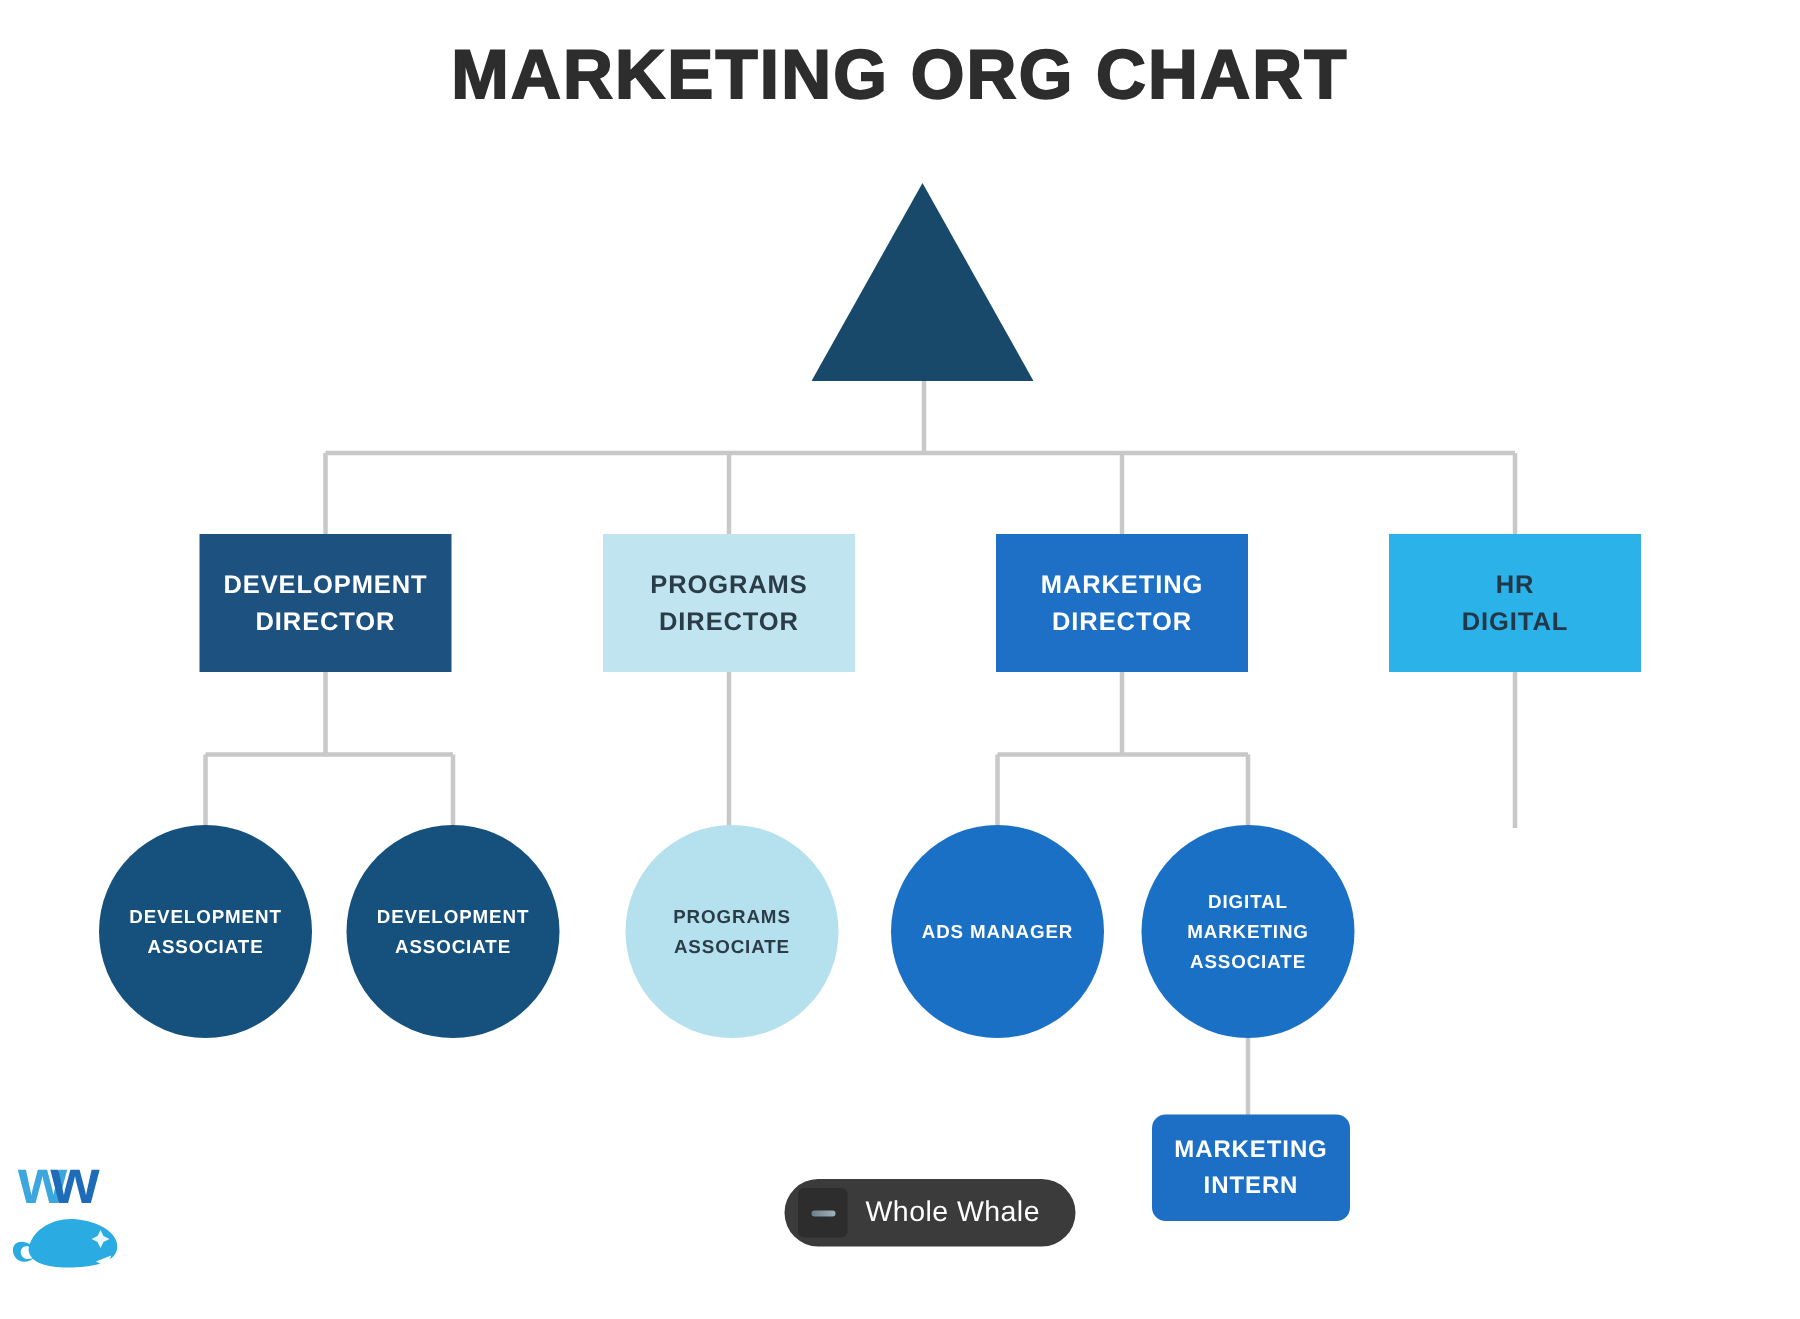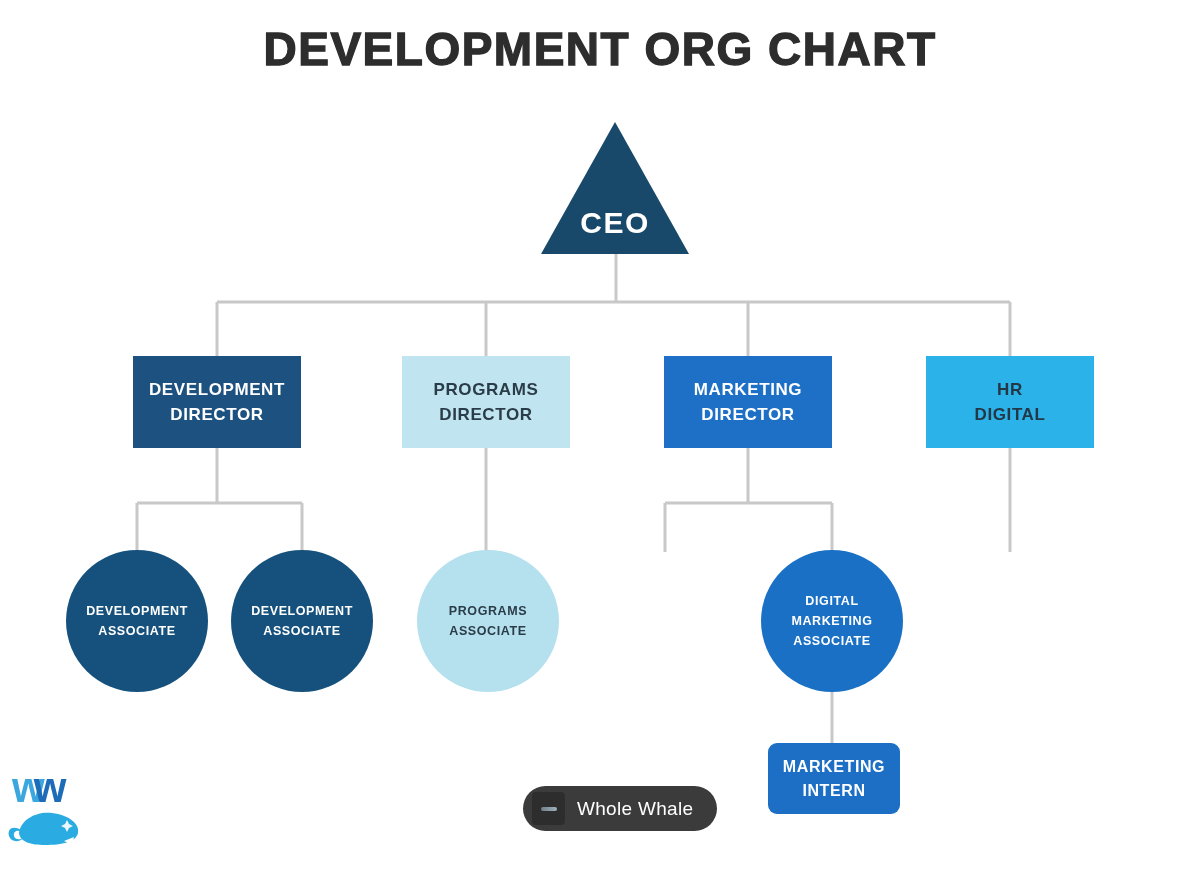--- a/index.html
+++ b/index.html
@@ -173,56 +173,56 @@
   }
   .logo-w1 { color: #3ba7de; }
   .logo-w2 { color: #1e6cb8; margin-left: -11px; }
   .logo-whale { display: block; margin-top: -4px; }
 </style>
 </head>
 <body>
 
 <div class="stage">
 
-  <h1 class="title">DEVELOPMENT ORG CHART</h1>
+  <h1 class="title">MARKETING ORG CHART</h1>
 
   <svg class="connectors" width="1200" height="879" viewBox="0 0 1200 879" aria-hidden="true">
     <path d="M616 253 L616 302"></path>
     <path d="M217 302 L1010 302"></path>
     <path d="M217 302 L217 357"></path>
     <path d="M486 302 L486 357"></path>
     <path d="M748 302 L748 357"></path>
     <path d="M1010 302 L1010 357"></path>
     <path d="M217 448 L217 503 M137 503 L302 503 M137 503 L137 552 M302 503 L302 552"></path>
     <path d="M486 448 L486 553"></path>
     <path d="M748 448 L748 503 M665 503 L832 503 M665 503 L665 552 M832 503 L832 552"></path>
     <path d="M1010 448 L1010 552"></path>
     <path d="M832 690 L832 744"></path>
   </svg>
 
   <div class="tri-wrap">
     <div class="tri" style="background-color: rgb(25, 73, 106);"></div>
-    <span class="tri-label" style="color: rgb(255, 255, 255);">CEO</span>
   </div>
 
   <div class="dir-box dir-development" style="background-color: rgb(29, 81, 128); color: rgb(255, 255, 255);">DEVELOPMENT
 DIRECTOR</div>
   <div class="dir-box dir-programs" style="background-color: rgb(192, 229, 240); color: rgb(43, 60, 73);">PROGRAMS
 DIRECTOR</div>
   <div class="dir-box dir-marketing" style="background-color: rgb(29, 112, 198); color: rgb(255, 255, 255);">MARKETING
 DIRECTOR</div>
   <div class="dir-box dir-hr" style="background-color: rgb(42, 178, 233); color: rgb(35, 55, 70);">HR
 DIGITAL</div>
 
   <div class="circle circ-dev1" style="background-color: rgb(21, 81, 124); color: rgb(255, 255, 255);">DEVELOPMENT
 ASSOCIATE</div>
   <div class="circle circ-dev2" style="background-color: rgb(21, 81, 124); color: rgb(255, 255, 255);">DEVELOPMENT
 ASSOCIATE</div>
   <div class="circle circ-prog" style="background-color: rgb(181, 224, 238); color: rgb(43, 60, 73);">PROGRAMS
 ASSOCIATE</div>
+  <div class="circle circ-ads" style="background-color: rgb(26, 112, 196); color: rgb(255, 255, 255);">ADS MANAGER</div>
   <div class="circle circ-dma" style="background-color: rgb(26, 112, 196); color: rgb(255, 255, 255);">DIGITAL
 MARKETING
 ASSOCIATE</div>
 
   <div class="intern-box" style="background-color: rgb(28, 111, 196); color: rgb(255, 255, 255);">MARKETING
 INTERN</div>
 
   <div class="badge">
     <span class="badge-icon">
         <span class="dash"></span>

